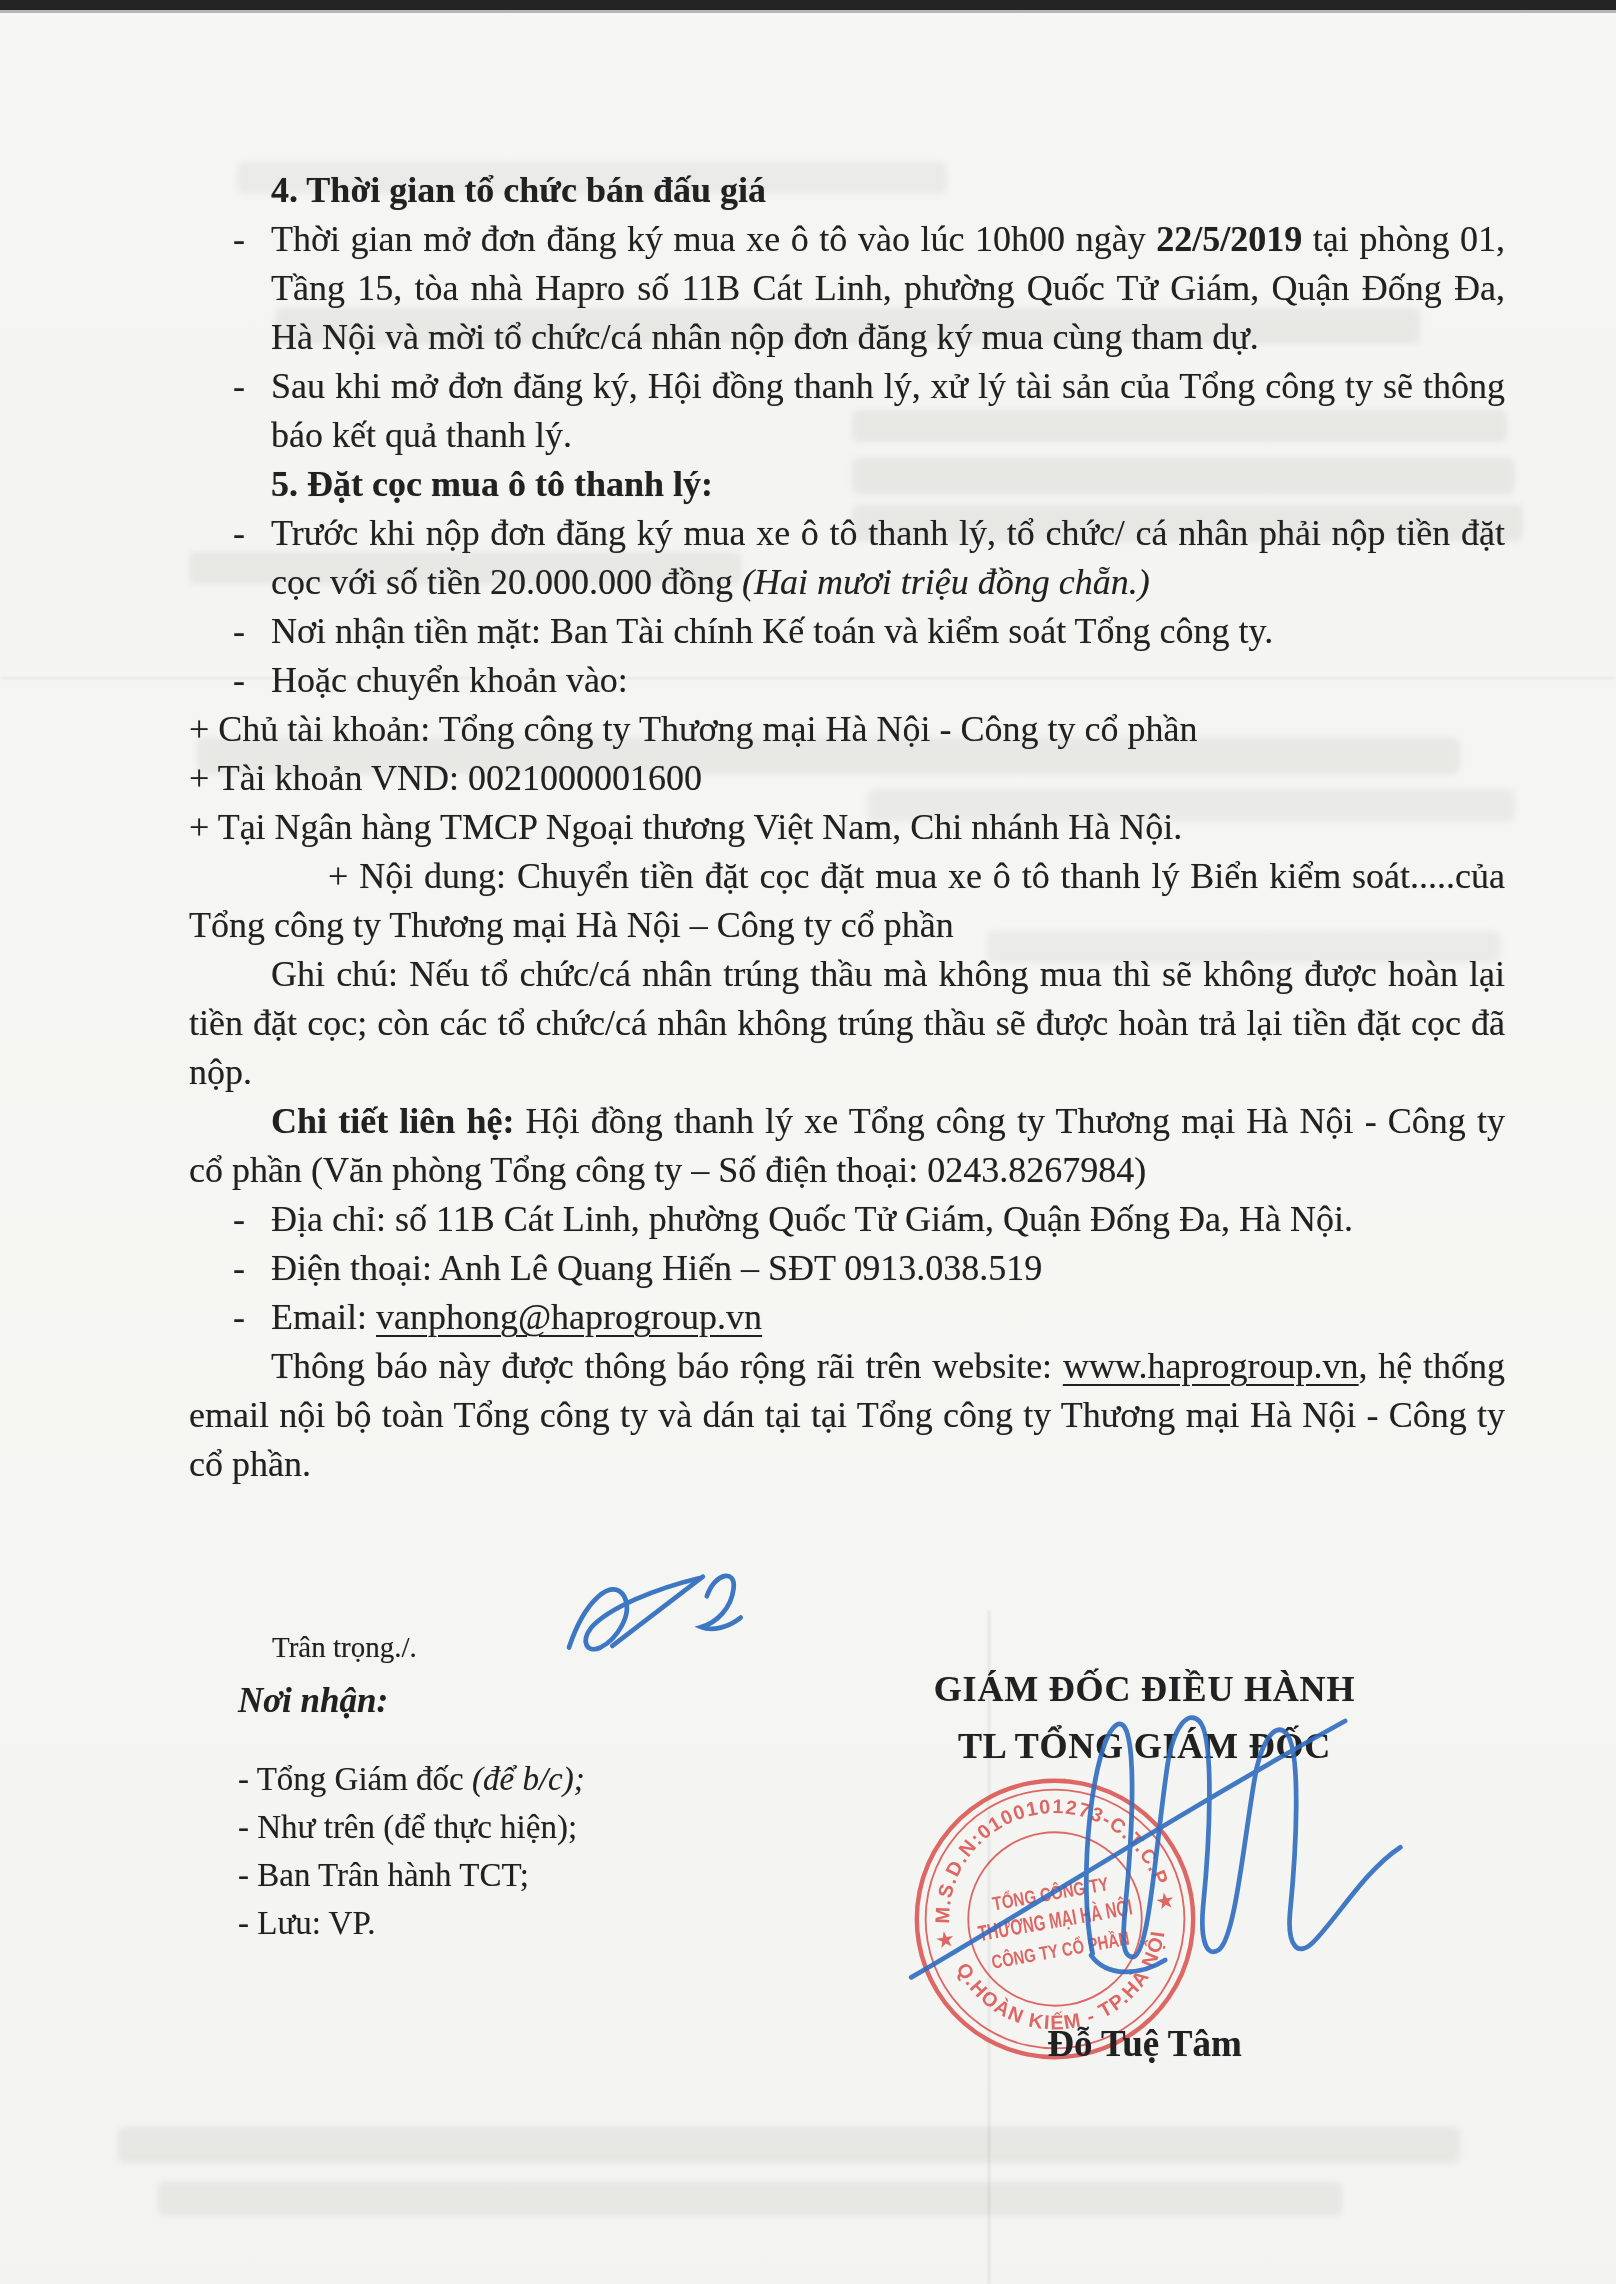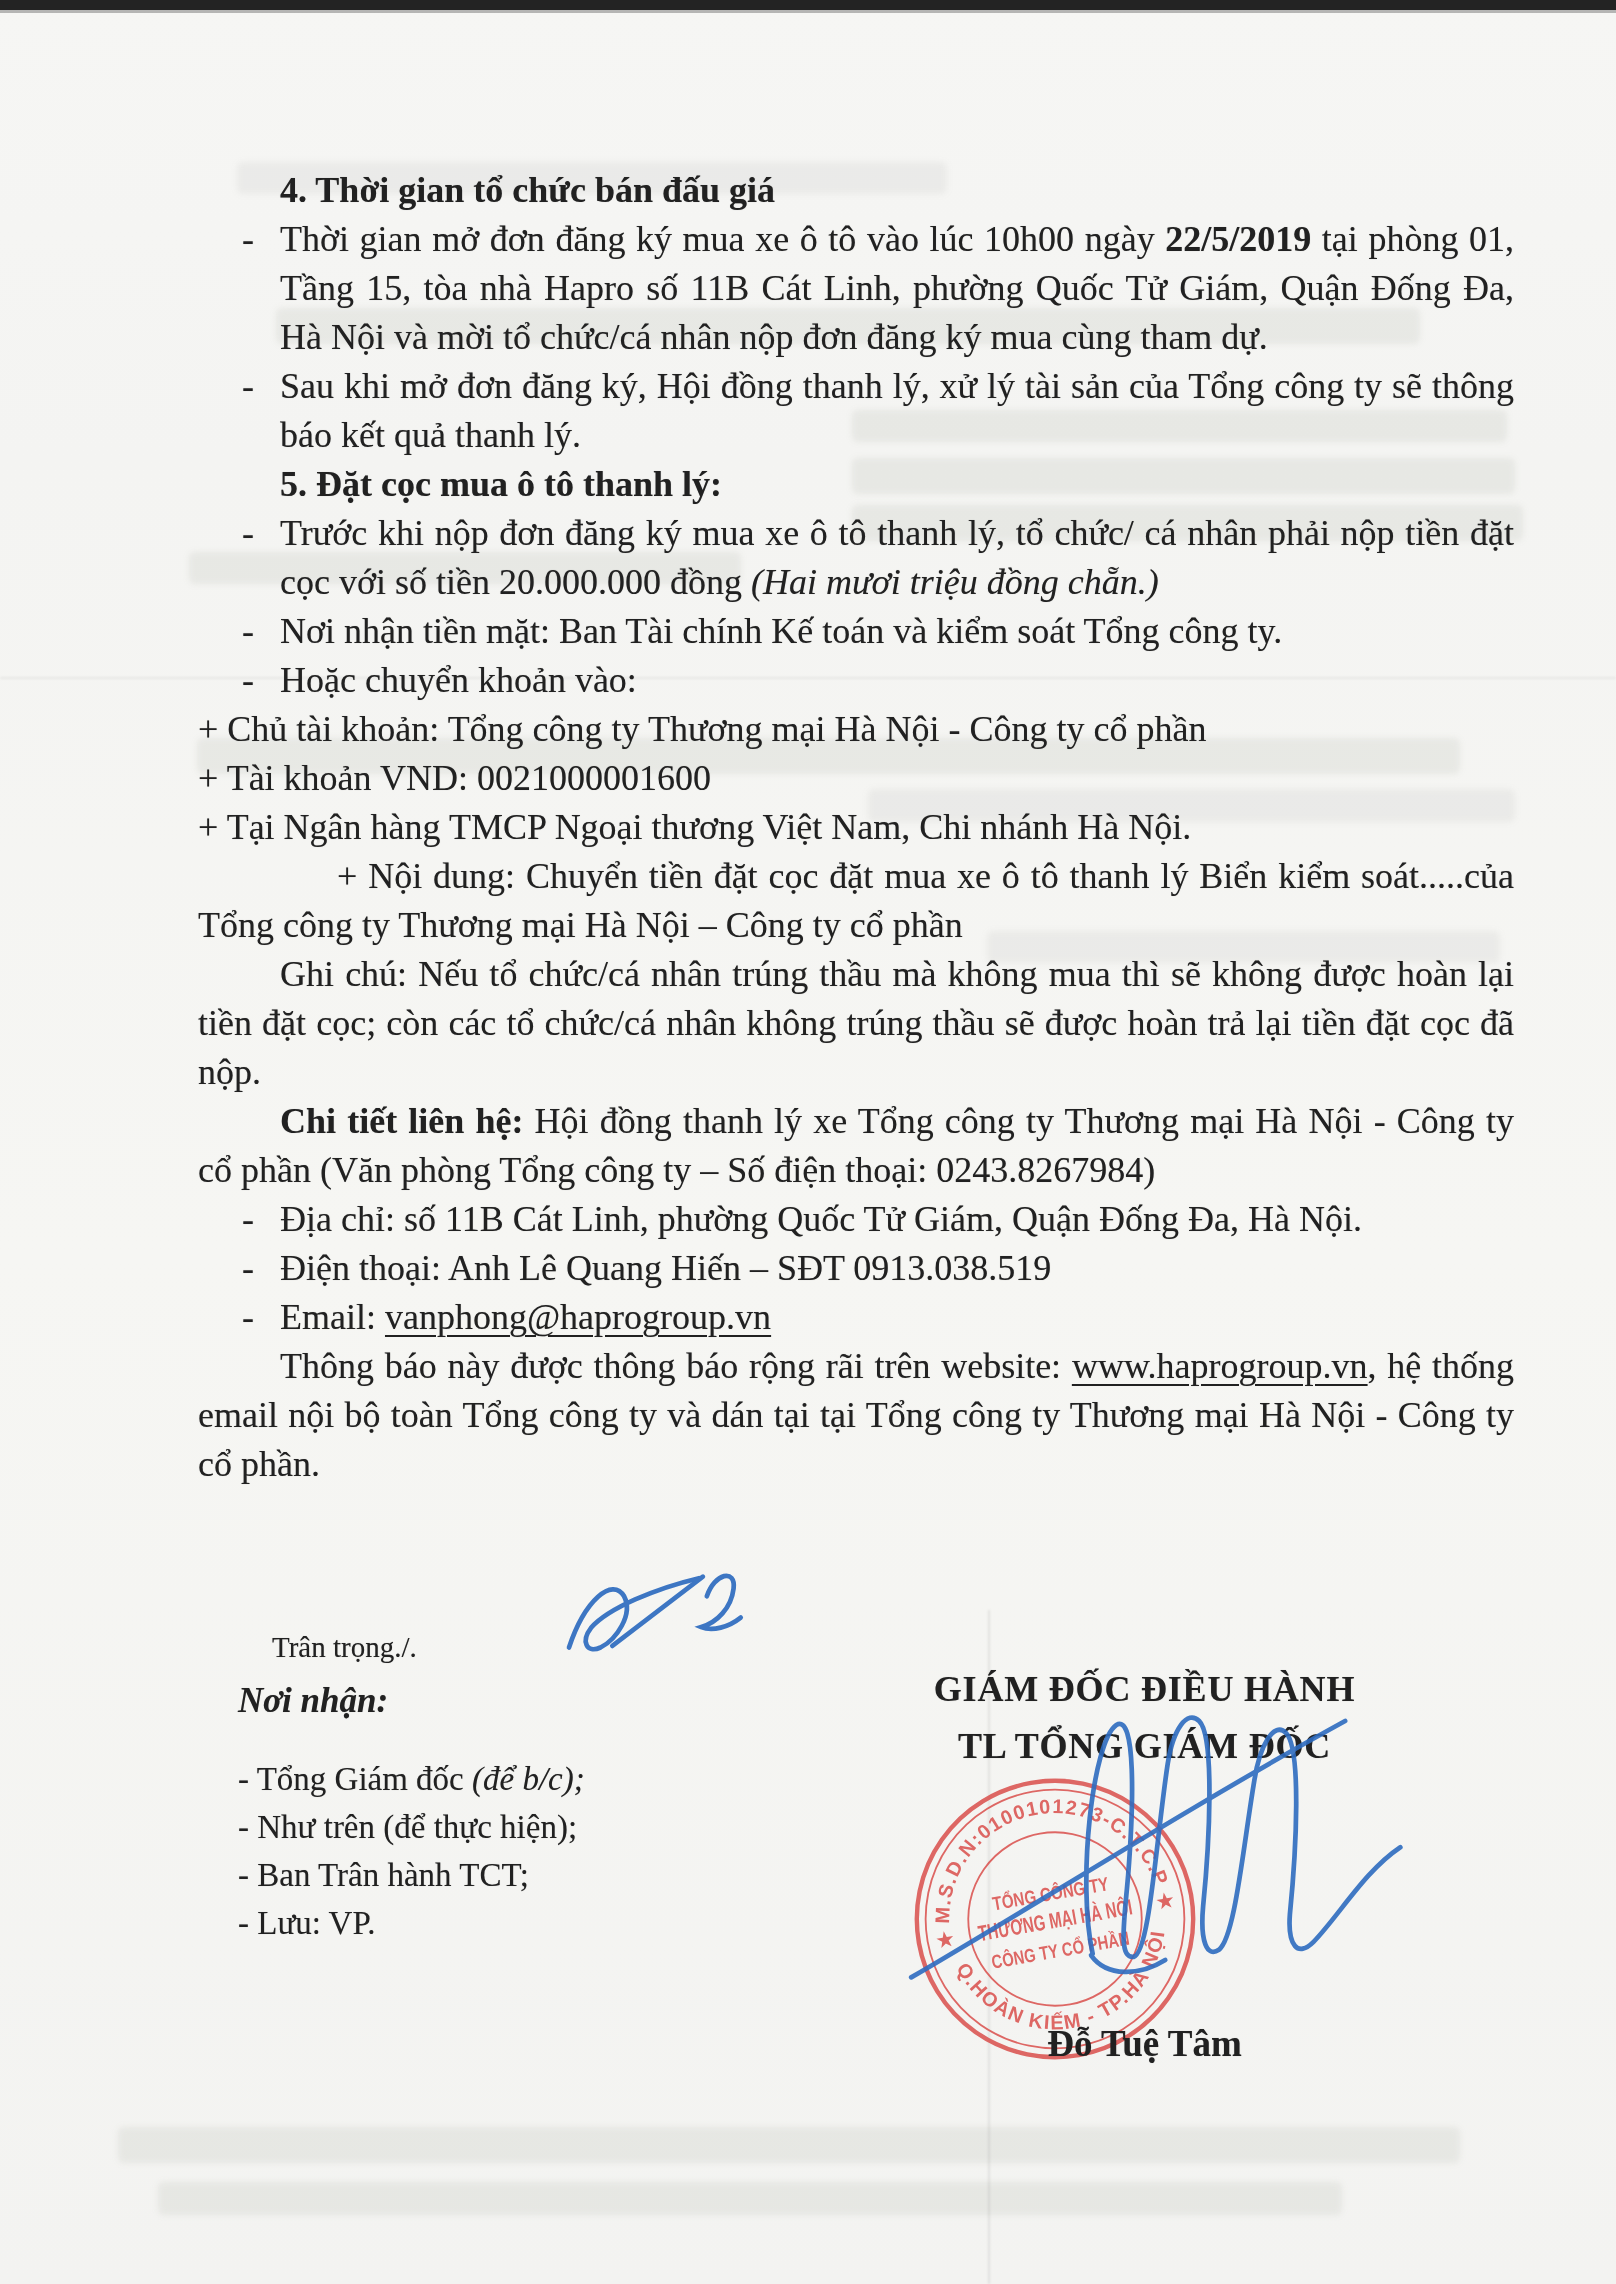--- a/index.html
+++ b/index.html
@@ -4,21 +4,21 @@
 <style>
   html,body{margin:0;padding:0;background:#e9e9e7;}
   .page{
     position:relative;width:1616px;height:2284px;overflow:hidden;
     background:linear-gradient(180deg,#f6f6f4 0%,#f4f4f2 20%,#f6f6f3 55%,#f3f3f1 100%);
     font-family:"Liberation Serif","DejaVu Serif",serif;color:#212121;
   }
   .scan-top-band{position:absolute;top:0;left:0;width:100%;height:10.3px;background:#232323;}
   .scan-top-band:after{content:"";position:absolute;top:10.3px;left:0;width:100%;height:2.4px;background:rgba(60,60,60,.35);}
   .content{
-    position:absolute;left:198px;top:166px;width:1316px;
+    position:absolute;left:189px;top:166px;width:1316px;
     font-size:36px;line-height:49px;text-align:justify;
     text-shadow:0 0 0.8px rgba(25,25,25,.35);
   }
   .content p{margin:0;}
   .para{margin-top:4.7px;}
   .heading{font-weight:bold;text-align:left;}
   .h4{margin-bottom:6.3px;text-indent:82px;}
   .h5{margin-top:11px;margin-bottom:4.7px;text-indent:82px;}
   .bullet{position:relative;padding-left:82px;margin-top:4.7px;}
   .bullet .dash{position:absolute;left:44px;top:0;}

